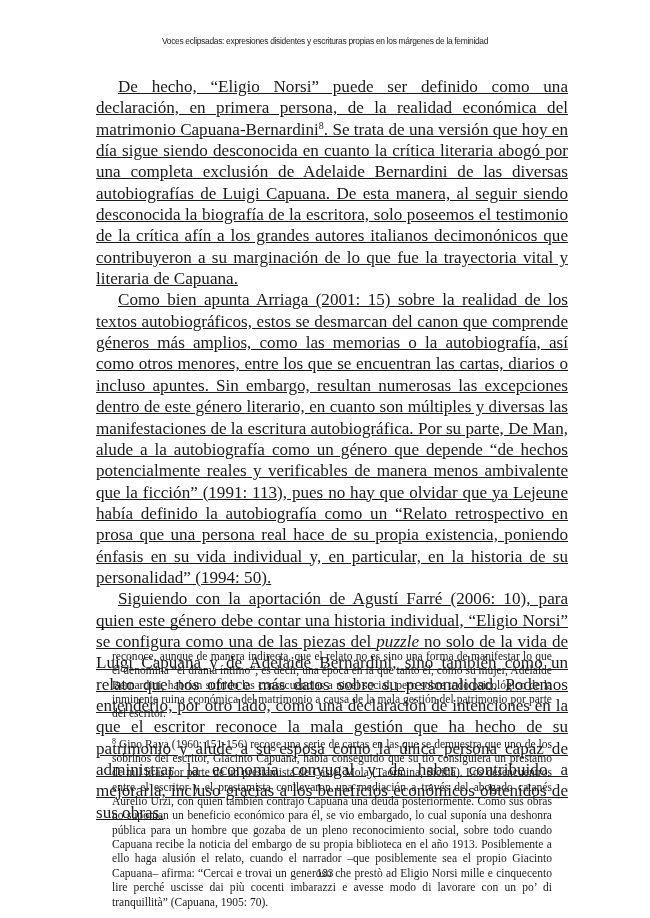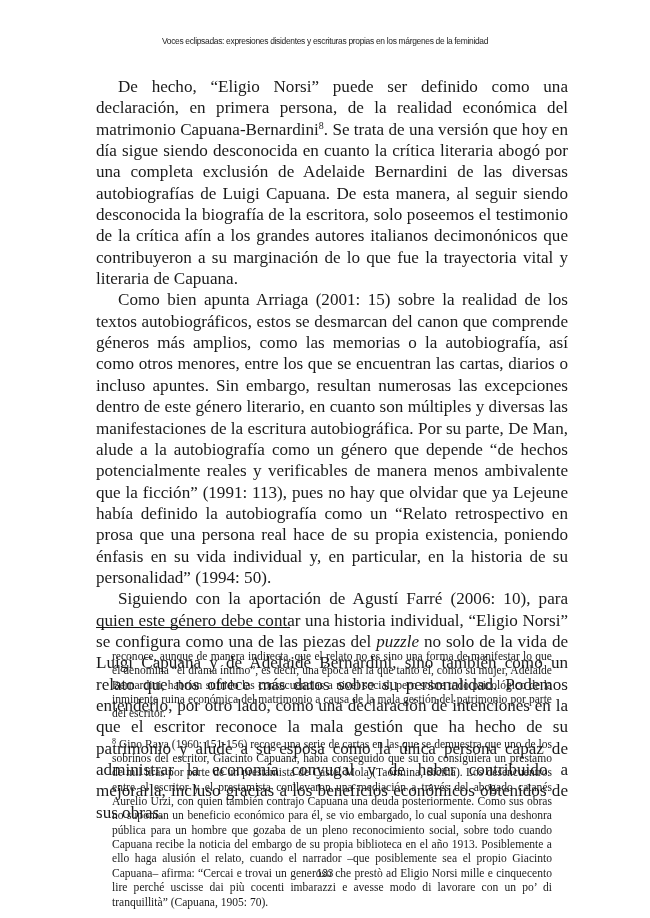--- a/index.html
+++ b/index.html
@@ -5,21 +5,21 @@
   html, body { margin: 0; padding: 0; background: #ffffff; }
   body { width: 650px; height: 918px; position: relative; overflow: hidden; color: #1a1a1a; }
   .running-header {
     position: absolute; top: 36px; left: 0; width: 650px; text-align: center;
     font-family: "Liberation Sans", sans-serif; font-size: 9.2px; letter-spacing: -0.35px;
     transform: scaleX(0.92); color: #222;
   }
   .body-text {
     position: absolute; top: 76px; left: 96px; width: 472px;
     font-family: "Liberation Serif", serif; font-size: 17.1px; line-height: 21.35px;
-    text-align: justify; hyphens: none;
+    text-align: justify; hyphens: none; text-decoration: underline;
   }
   .body-text p { margin: 0; text-indent: 22px; }
   .body-text sup { font-size: 10px; line-height: 0; vertical-align: 6px; }
   .footnote-rule {
     position: absolute; top: 627px; left: 96px; width: 194px; height: 0;
     border-top: 1px solid #111;
   }
   .footnotes {
     position: absolute; top: 633px; left: 96px; width: 472px;
     font-family: "Liberation Serif", serif; font-size: 11.55px; line-height: 14.35px;

